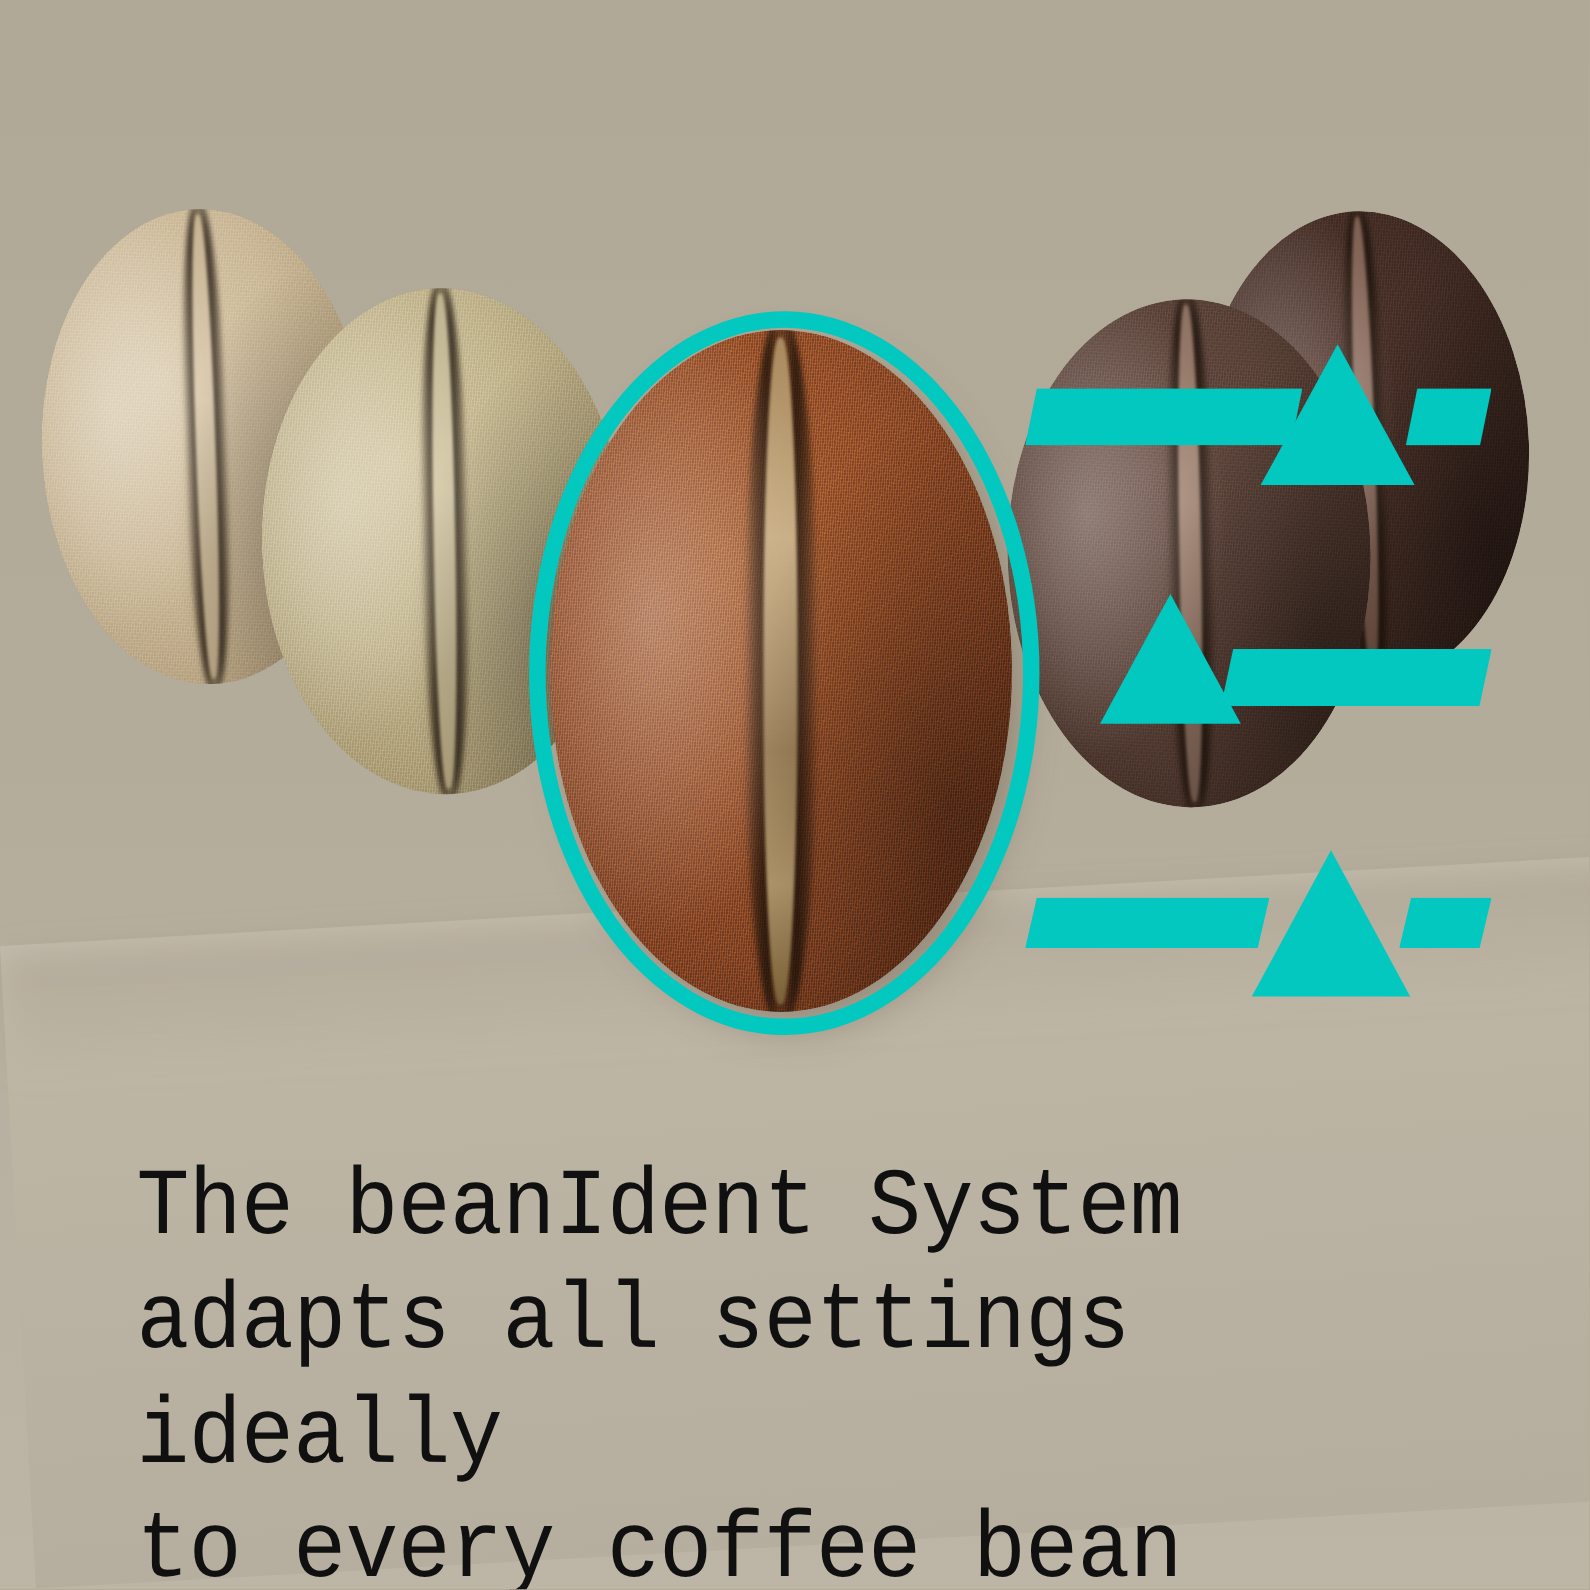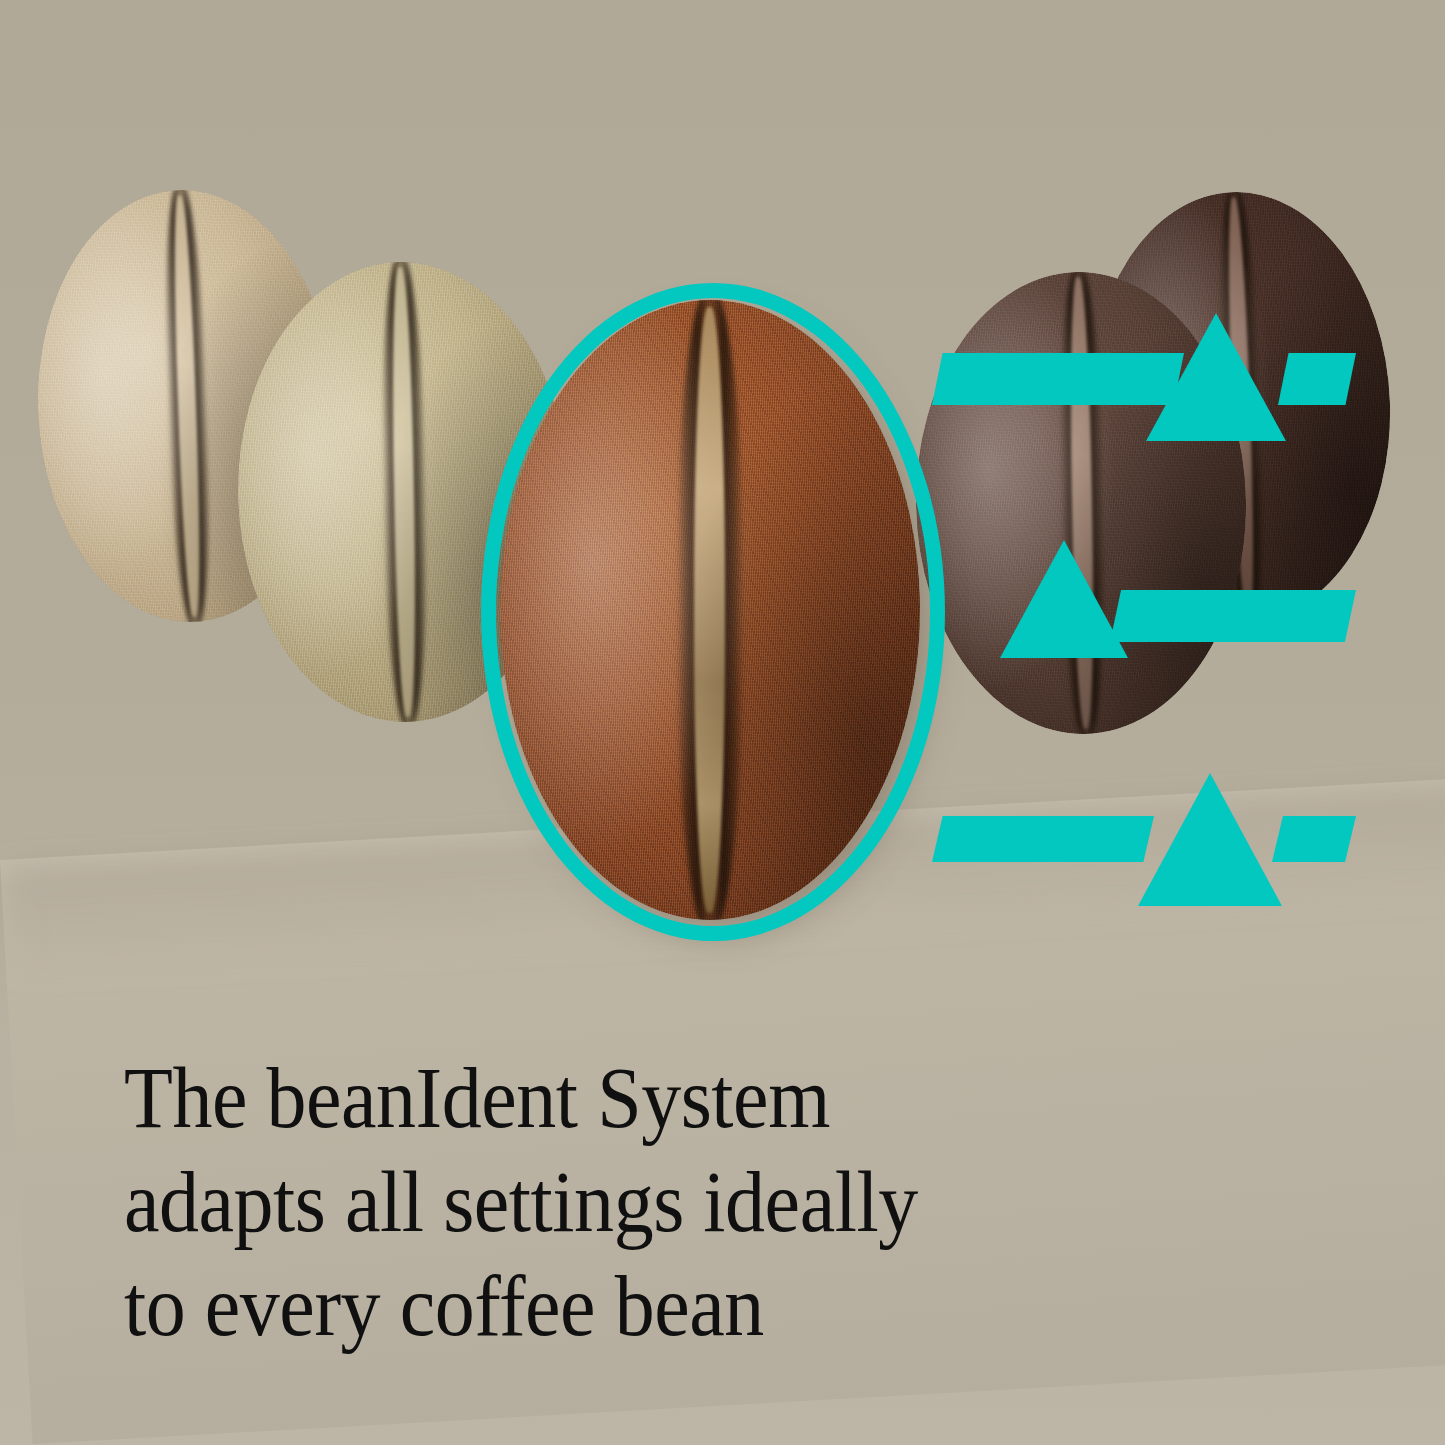--- a/index.html
+++ b/index.html
@@ -6,21 +6,21 @@
   html, body {
     margin: 0;
     padding: 0;
     background: #b3ab99;
   }
   #stage {
     position: relative;
     width: 1445px;
     height: 1445px;
     overflow: hidden;
-    font-family: Liberation Serif, serif;
+    font-family: Liberation Mono, monospace;
     background: #b3ab99;
   }
 
   
   .backdrop {
     position: absolute;
     inset: 0;
     background: linear-gradient(180deg, #b1a997 0%, #b4ac9a 45%, #b8b0a0 70%, #bdb5a5 100%);
   }
   .surface {

